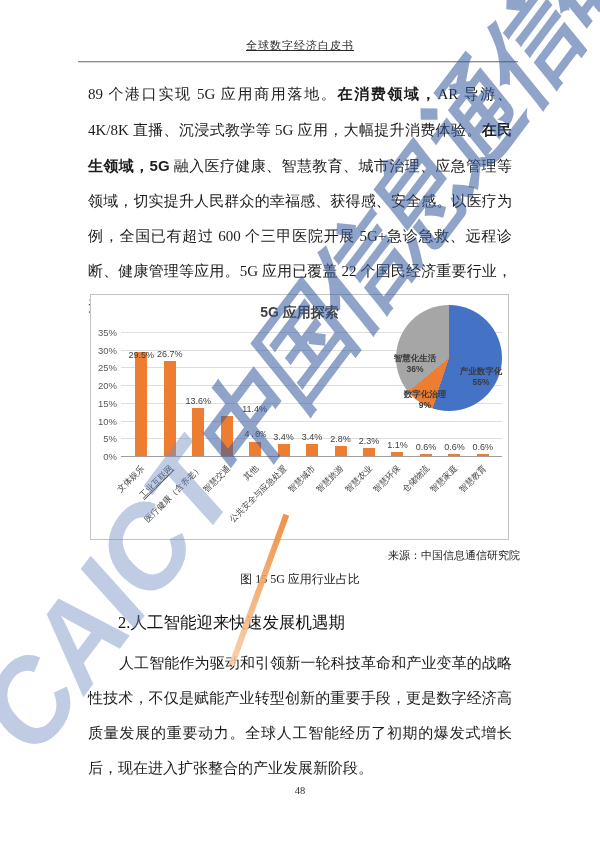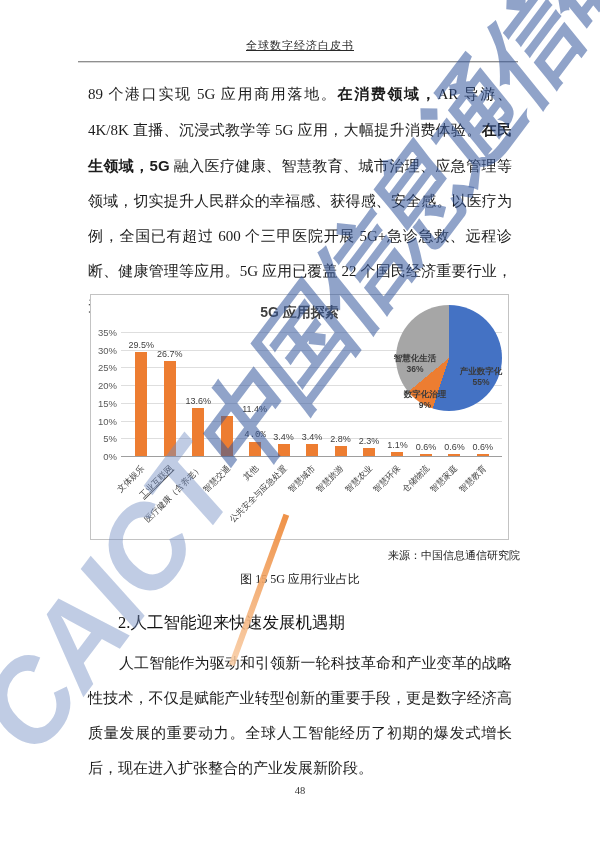--- a/index.html
+++ b/index.html
@@ -85,21 +85,21 @@
         <div class="gridline" style="top: 0px;"></div>
         <div class="gridline" style="top: 17.7143px;"></div>
         <div class="gridline" style="top: 35.4286px;"></div>
         <div class="gridline" style="top: 53.1429px;"></div>
         <div class="gridline" style="top: 70.8571px;"></div>
         <div class="gridline" style="top: 88.5714px;"></div>
         <div class="gridline" style="top: 106.286px;"></div>
         <div class="gridline zero" style="top: 124px;"></div>
       <div class="bars">
           <div class="slot">
-            <div class="val-label" style="bottom: 106px;">29.5%</div>
+            <div class="val-label" style="bottom: 96px;">29.5%</div>
             <div class="bar" style="height: 104.514px; background: rgb(237, 125, 49);"></div>
           </div>
           <div class="slot">
             <div class="val-label" style="bottom: 96.5943px;">26.7%</div>
             <div class="bar" style="height: 94.5943px; background: rgb(237, 125, 49);"></div>
           </div>
           <div class="slot">
             <div class="val-label" style="bottom: 50.1829px;">13.6%</div>
             <div class="bar" style="height: 48.1829px; background: rgb(237, 125, 49);"></div>
           </div>

